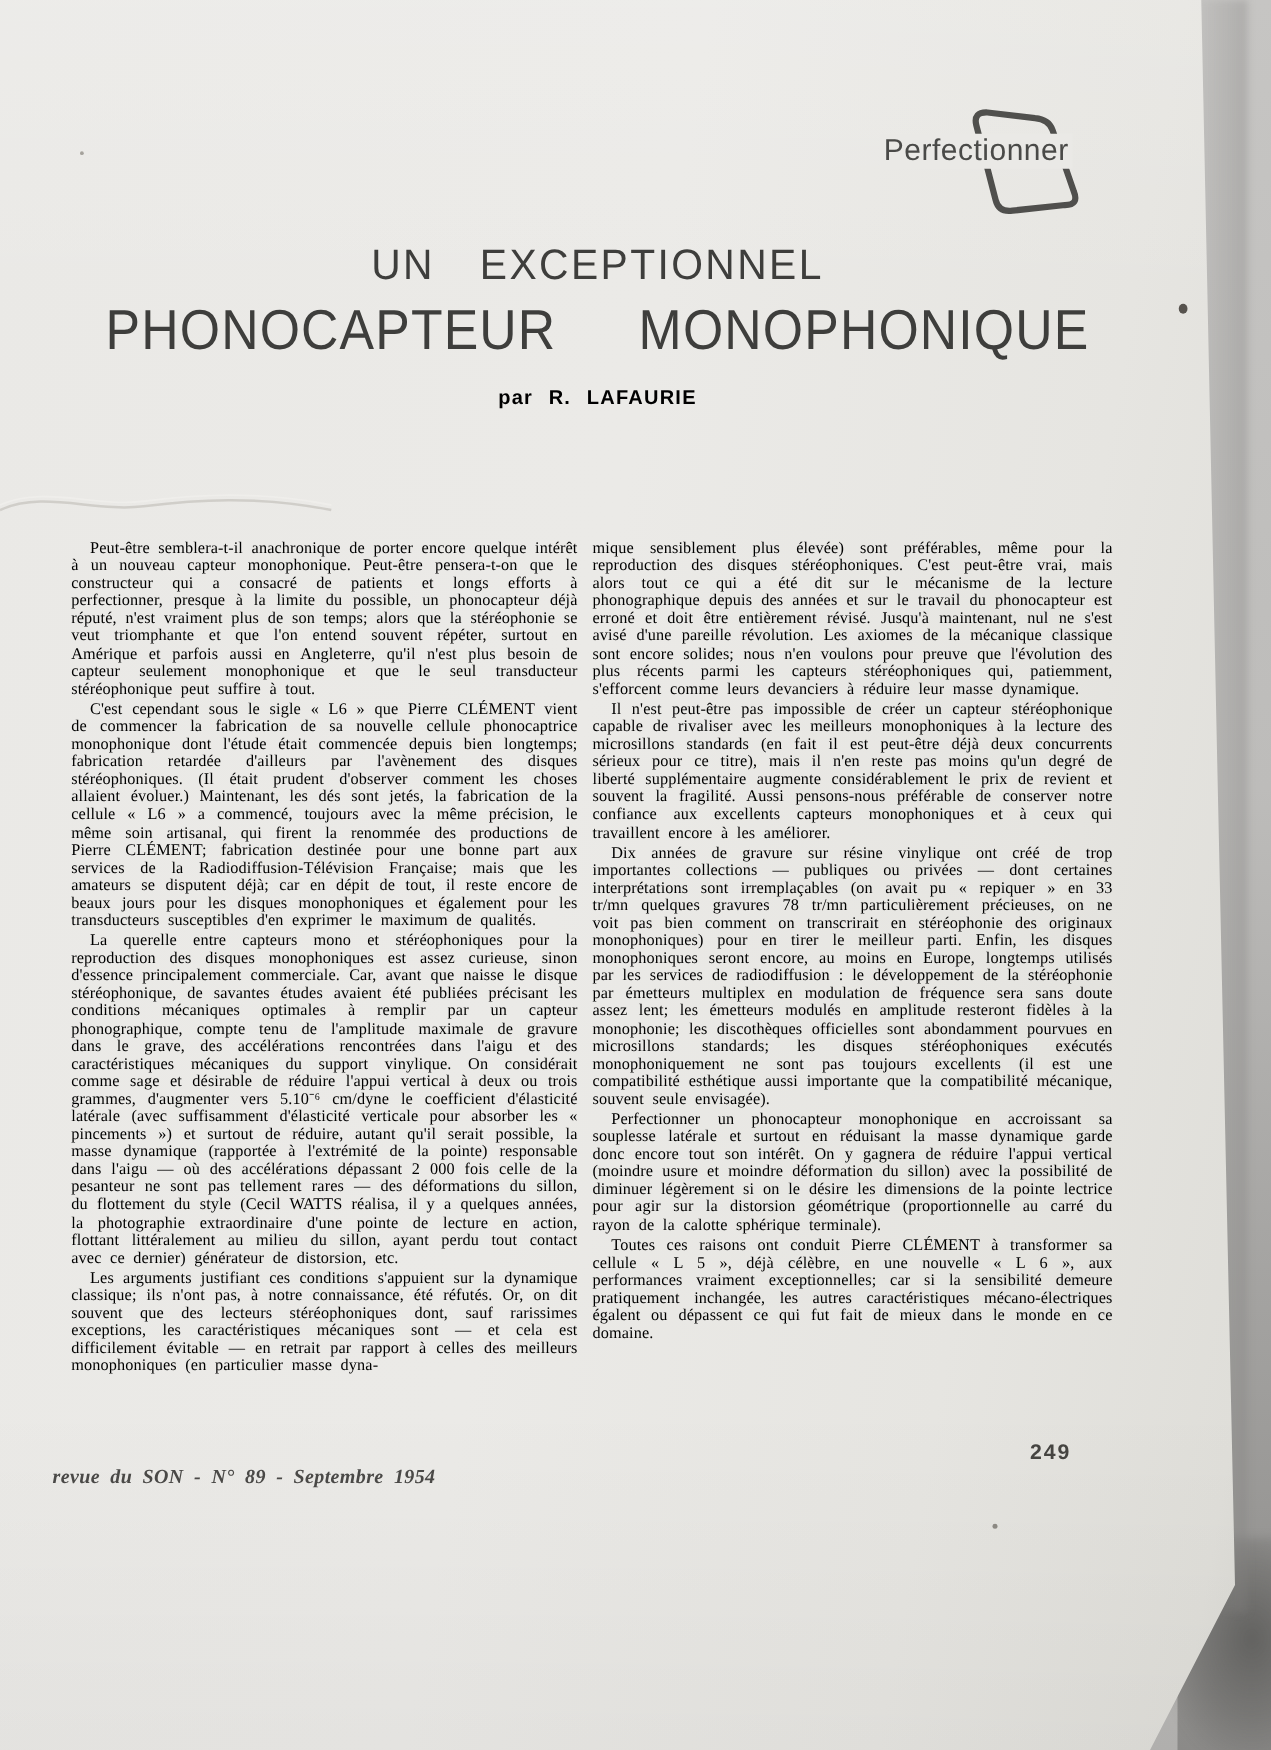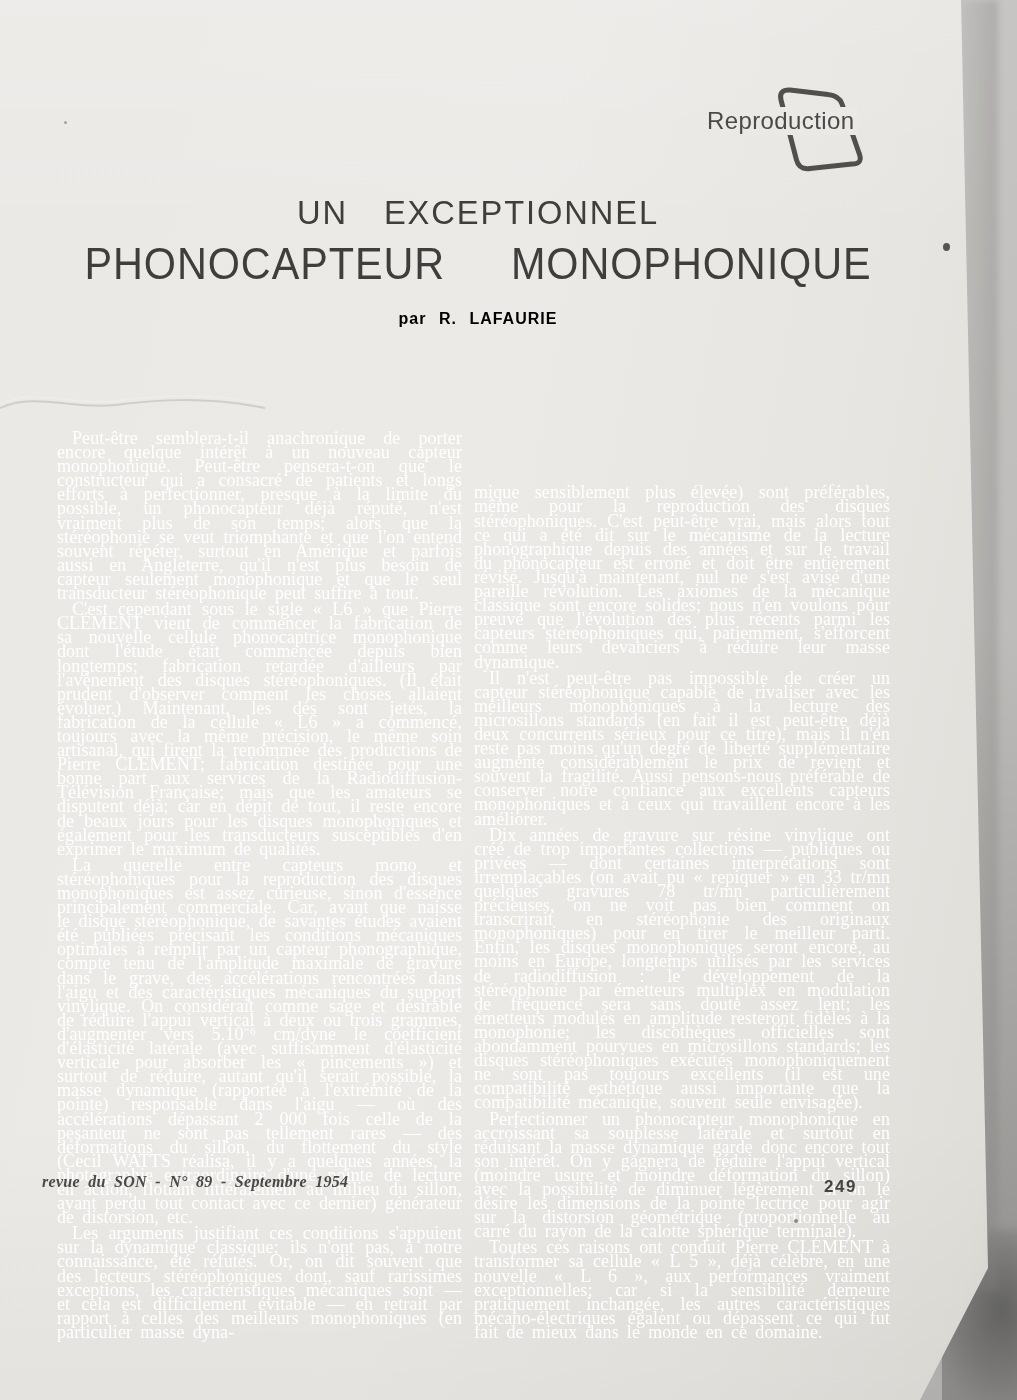--- a/index.html
+++ b/index.html
@@ -32,29 +32,29 @@
   .head-wrap{position:absolute;left:28px;top:0;width:900px;text-align:center;color:#3e3e3c;
          font-family:"Liberation Sans",sans-serif;}
   .title1{position:absolute;left:0;top:193px;width:100%;font-size:34px;font-weight:500;
          letter-spacing:2px;word-spacing:26px;transform:scaleX(.96);}
   .title2{position:absolute;left:0;top:238px;width:100%;font-size:45px;font-weight:500;
          letter-spacing:1px;word-spacing:58px;transform:scaleX(.92);white-space:nowrap;}
   .byline{position:absolute;left:0;top:310px;width:100%;font-size:16px;font-weight:bold;
          color:#000000;word-spacing:7px;letter-spacing:1px;}
   
   .columns{position:absolute;left:57px;top:431px;width:833px;display:flex;gap:12px;
-         color:#ffffff;font-size:18px;line-height:14.1px;text-align:justify;align-items:flex-end;}
+         color:#000000;font-size:13px;line-height:14.1px;text-align:justify;}
   .col{word-spacing:3.5px;letter-spacing:.1px;}
   .col-left{width:405px;}
   .col-right{width:416px;}
   .col p{margin:0 0 2px 0;text-indent:15px;}
   
   .footer-left{position:absolute;left:42px;top:1173px;font-family:"Liberation Serif",serif;
          font-style:italic;font-weight:bold;font-size:16px;color:#4a4947;word-spacing:4px;letter-spacing:.3px;}
-  .page-number{position:absolute;left:824px;top:1177px;font-family:"Liberation Sans",sans-serif;
+  .page-number{position:absolute;left:824px;top:1152px;font-family:"Liberation Sans",sans-serif;
          font-weight:bold;font-size:17px;color:#454441;letter-spacing:1.5px;}
   
   .speck{position:absolute;border-radius:50%;}
   .speck-a{left:943px;top:243px;width:7px;height:8px;background:#57534e;}
   .speck-b{left:794px;top:1219px;width:4px;height:4px;background:#8c8983;}
   .speck-c{left:64px;top:121px;width:3px;height:3px;background:#a5a29c;}
 </style>
 </head>
 <body>
 
@@ -70,21 +70,21 @@
 
   <svg class="crease" width="280" height="70">
     <path d="M0,30 C35,14 75,32 115,27 S 205,18 265,30" fill="none" stroke="#c9c7c2" stroke-width="2" opacity="0.8"></path>
     <path d="M0,26 C35,10 75,28 115,23 S 205,14 265,26" fill="none" stroke="#f1f0ec" stroke-width="1.5" opacity="0.7"></path>
   </svg>
 
   <div class="badge">
     <svg width="210" height="105" viewBox="0 0 210 105">
       <path d="M 100 7 L 138 11.5 Q 149 12.5 152 21 L 169 70 Q 173.5 81 162 81 L 120 85.5 Q 109 87 106.5 77 L 91 17 Q 88.5 6.5 100 7 Z" fill="none" stroke="#3a3a38" stroke-width="5" stroke-linejoin="round" stroke-linecap="round" opacity="0.88"></path>
     </svg>
-    <span class="badge-label">Reproduction</span>
+    <span class="badge-label">Perfectionner</span>
   </div>
 
   <div class="head-wrap">
     <div class="title1">UN EXCEPTIONNEL</div>
     <div class="title2">PHONOCAPTEUR MONOPHONIQUE</div>
     <div class="byline">par R. LAFAURIE</div>
   </div>
 
   <div class="columns">
     <div class="col col-left">

